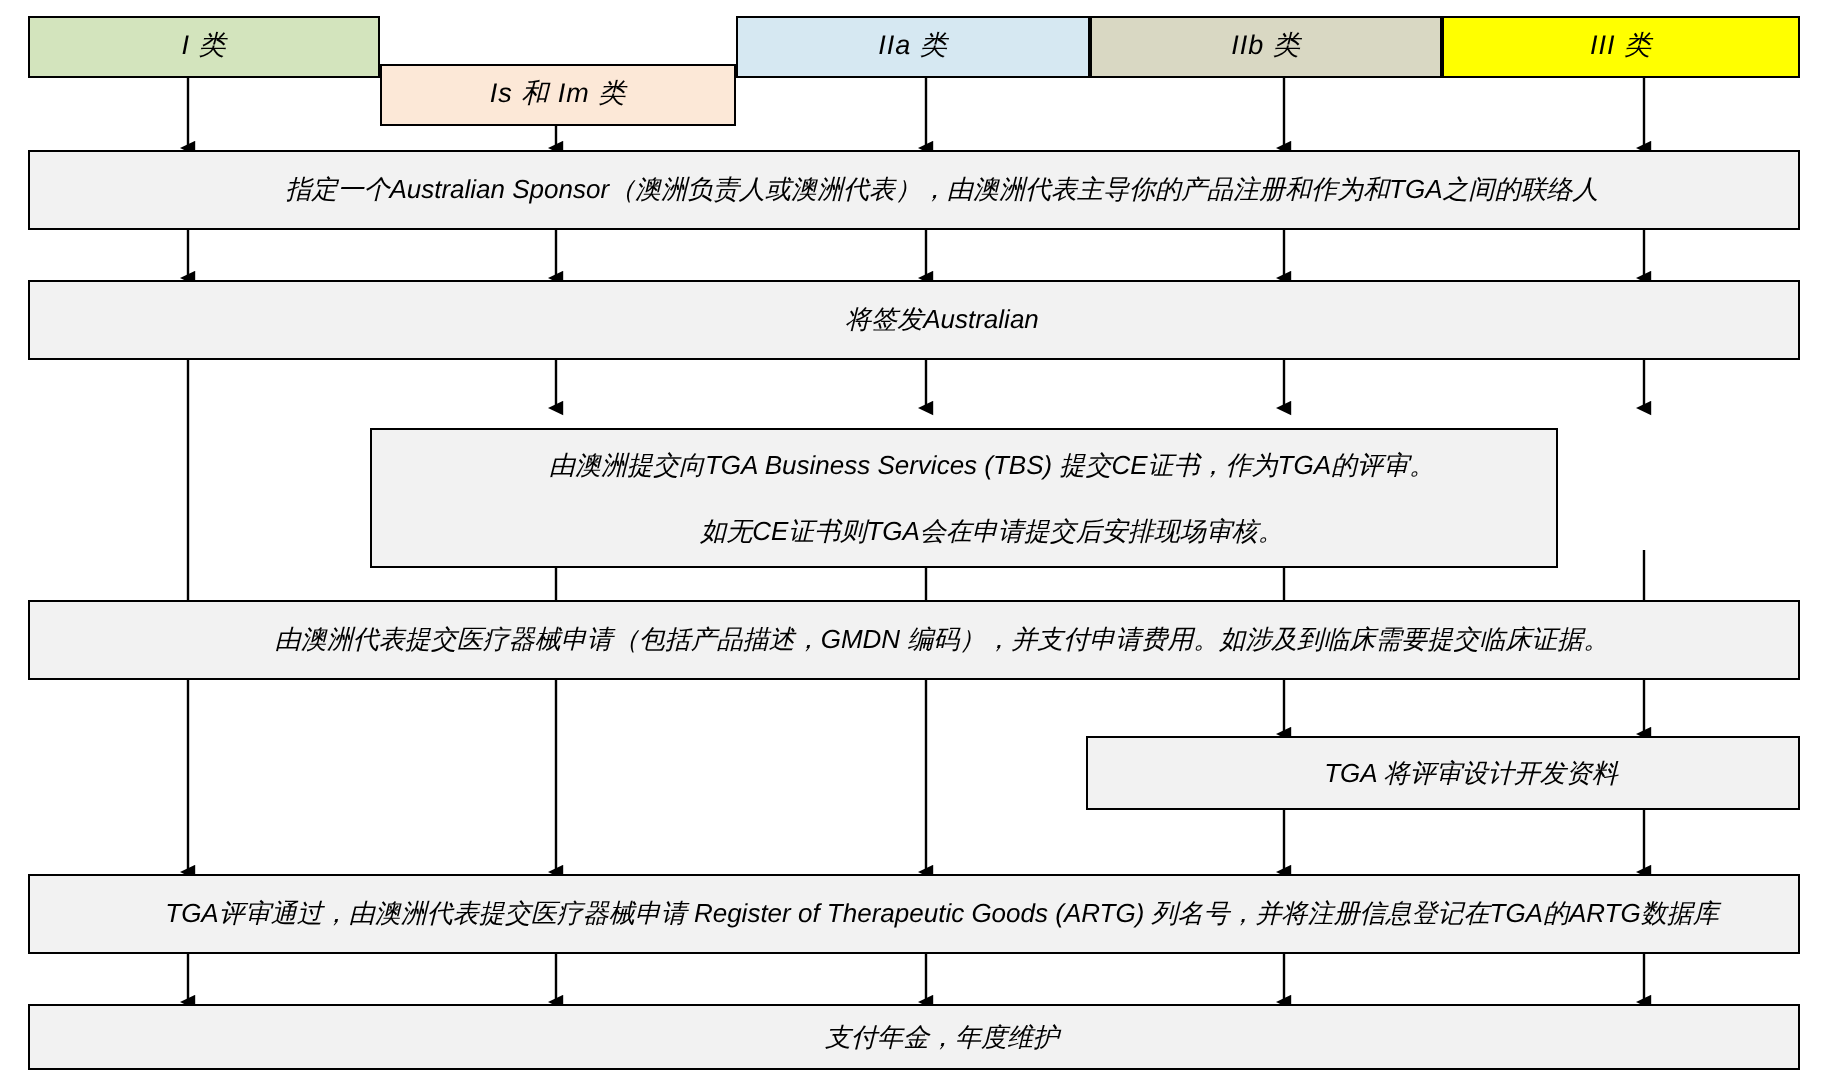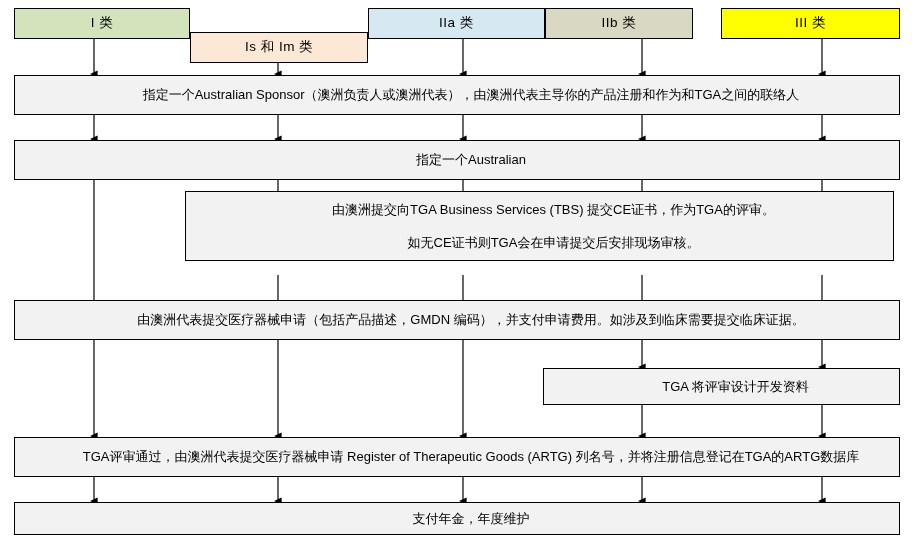--- a/index.html
+++ b/index.html
@@ -35,20 +35,21 @@
     justify-content: center;
     text-align: center;
     color: #000000;
     font-size: 13px;
     line-height: 1.5;
     background: #f2f2f2;
   }
   .node .line {
     display: block;
     white-space: nowrap;
+    font-style: italic;
   }
   .hdr {
     font-size: 13.5px;
     letter-spacing: .5px;
   }
   .hdr-1 { background: #d3e4bd; }
   .hdr-2 { background: #fce8d7; margin-top: 24px; }
   .hdr-3 { background: #d6e8f2; }
   .hdr-4 { background: #d9d8c3; }
   .hdr-5 { background: #ffff00; }
@@ -104,35 +105,35 @@
   <div id="headers-layer">
       <div class="node hdr hdr-1" style="left: 14px; top: 8px; width: 176px; height: 31px; background: rgb(211, 228, 189);">
         <span class="line">I 类</span>
       </div>
       <div class="node hdr hdr-2" style="left: 190px; top: 8px; width: 178px; height: 31px; background: rgb(252, 232, 215);">
         <span class="line">Is 和 Im 类</span>
       </div>
       <div class="node hdr hdr-3" style="left: 368px; top: 8px; width: 177px; height: 31px; background: rgb(214, 232, 242);">
         <span class="line">IIa 类</span>
       </div>
-      <div class="node hdr hdr-4" style="left: 545px; top: 8px; width: 148px; height: 31px; background: rgb(217, 216, 195);">
+      <div class="node hdr hdr-4" style="left: 545px; top: 8px; width: 176px; height: 31px; background: rgb(217, 216, 195);">
         <span class="line">IIb 类</span>
       </div>
       <div class="node hdr hdr-5" style="left: 721px; top: 8px; width: 179px; height: 31px; background: rgb(255, 255, 0);">
         <span class="line">III 类</span>
       </div>
     </div>
   <div id="steps-layer">
       <div class="node proc" style="left: 14px; top: 75px; width: 886px; height: 40px;">
         <span class="line">指定一个Australian Sponsor（澳洲负责人或澳洲代表），由澳洲代表主导你的产品注册和作为和TGA之间的联络人</span>
       </div>
       <div class="node proc" style="left: 14px; top: 140px; width: 886px; height: 40px;">
-        <span class="line">指定一个Australian</span>
+        <span class="line">将签发Australian</span>
       </div>
-      <div class="node proc two-line" style="left: 185px; top: 191px; width: 709px; height: 70px;">
+      <div class="node proc two-line" style="left: 185px; top: 214px; width: 594px; height: 70px;">
         <span class="line">由澳洲提交向TGA Business Services (TBS) 提交CE证书，作为TGA的评审。</span>
         <span class="line">如无CE证书则TGA会在申请提交后安排现场审核。</span>
       </div>
       <div class="node proc" style="left: 14px; top: 300px; width: 886px; height: 40px;">
         <span class="line">由澳洲代表提交医疗器械申请（包括产品描述，GMDN 编码），并支付申请费用。如涉及到临床需要提交临床证据。</span>
       </div>
       <div class="node proc" style="left: 543px; top: 368px; width: 357px; height: 37px;">
         <span class="line">TGA 将评审设计开发资料</span>
       </div>
       <div class="node proc" style="left: 14px; top: 437px; width: 886px; height: 40px;">

